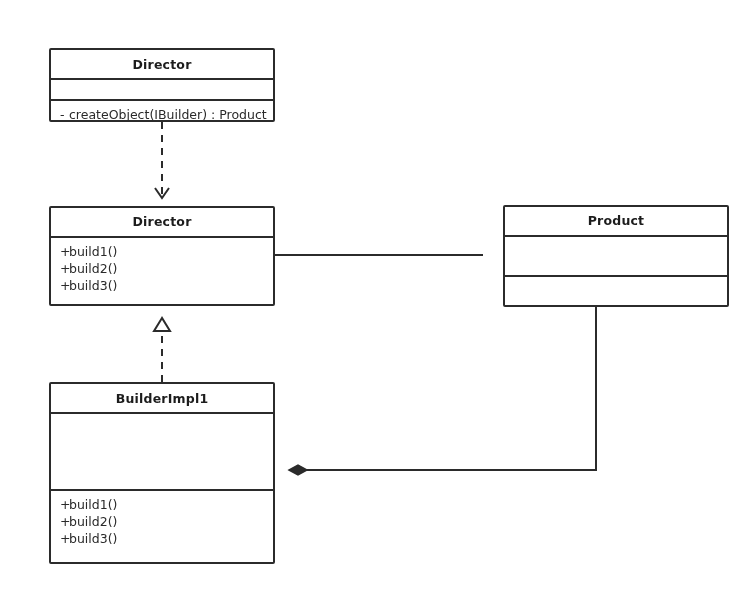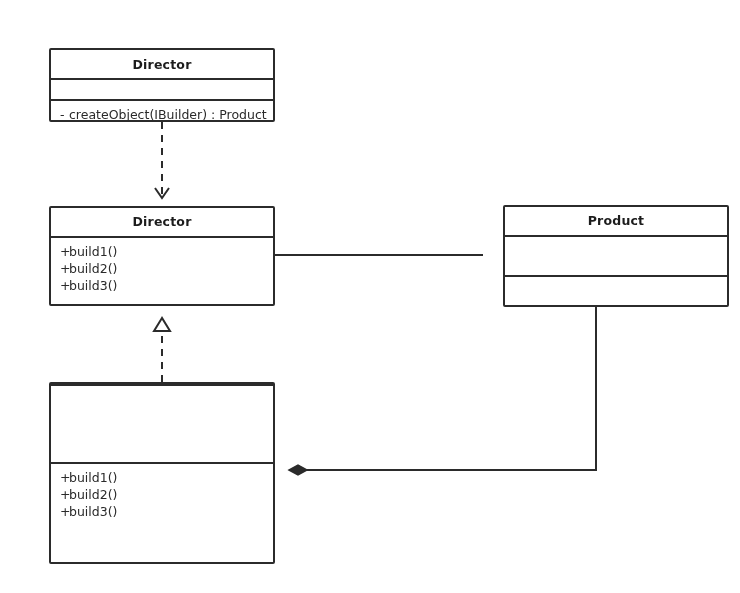--- a/index.html
+++ b/index.html
@@ -99,20 +99,21 @@
     </div>
     <div class="uml-class" style="left: 49px; top: 206px; width: 226px; height: 100px; border-color: rgb(43, 43, 43);">
       <div class="class-name" style="height: 29px;">Director</div>
       <div class="compartment" style="height: 71px; border-top-color: rgb(43, 43, 43);">
         <div class="member"><span class="vis">+</span><span>build1()</span></div>
         <div class="member"><span class="vis">+</span><span>build2()</span></div>
         <div class="member"><span class="vis">+</span><span>build3()</span></div>
       </div>
     </div>
     <div class="uml-class" style="left: 49px; top: 382px; width: 226px; height: 182px; border-color: rgb(43, 43, 43);">
+      <div class="class-name" style="height: 29px;">BuilderImpl1</div>
       <div class="compartment empty" style="height: 78px; border-top-color: rgb(43, 43, 43);"></div>
       <div class="compartment" style="height: 75px; border-top-color: rgb(43, 43, 43);">
         <div class="member"><span class="vis">+</span><span>build1()</span></div>
         <div class="member"><span class="vis">+</span><span>build2()</span></div>
         <div class="member"><span class="vis">+</span><span>build3()</span></div>
       </div>
     </div>
     <div class="uml-class" style="left: 483px; top: 205px; width: 226px; height: 102px; border-color: rgb(43, 43, 43); margin-left: 20px;">
       <div class="class-name" style="height: 29px;">Product</div>
       <div class="compartment empty" style="height: 42px; border-top-color: rgb(43, 43, 43);"></div>

